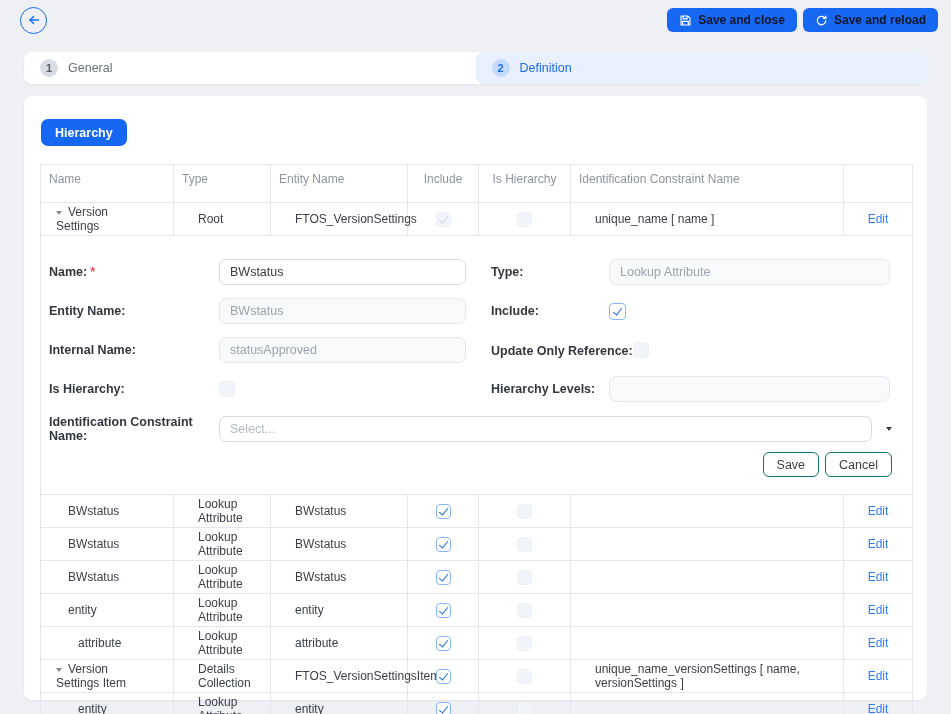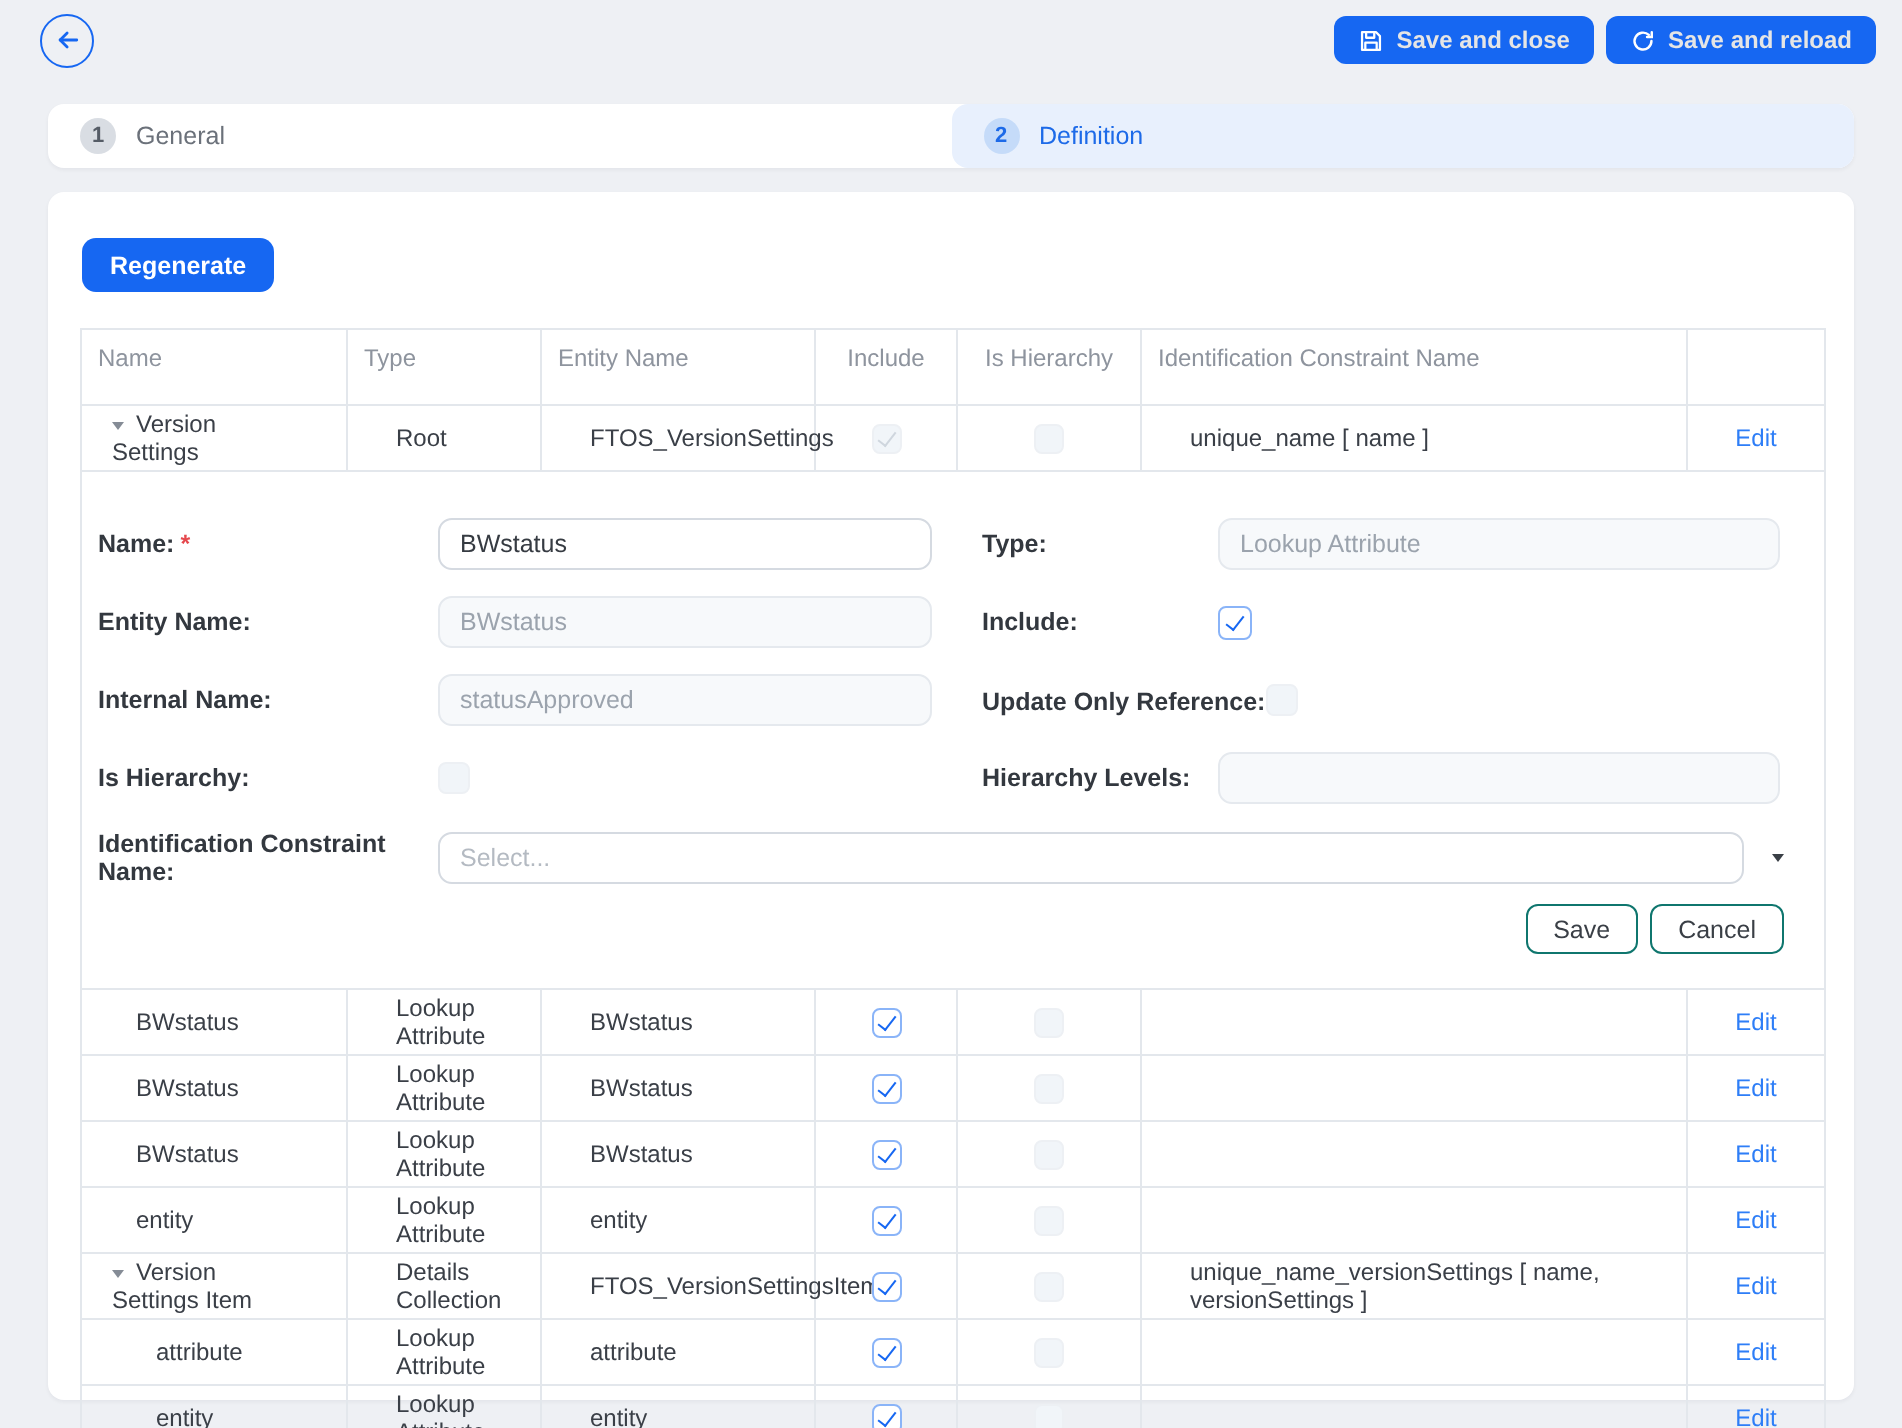--- a/index.html
+++ b/index.html
@@ -13,21 +13,21 @@
   }
   .page { position:absolute; inset:0; }
 
   
   .top-bar { position:absolute; top:6px; left:20px; right:13px; height:28px;
              display:flex; align-items:center; justify-content:space-between; }
   .back-btn { width:27px; height:27px; border-radius:50%; border:1.5px solid #1667f2;
               background:transparent; display:flex; align-items:center; justify-content:center;
               cursor:pointer; }
   .top-actions { display:flex; gap:6px; }
-  .btn-primary { display:flex; align-items:center; gap:6px; background:#1667f2; color:#e5e5e5;
+  .btn-primary { display:flex; align-items:center; gap:6px; background:#1667f2; color:#0f172a;
                  border:none; border-radius:6px; height:24px; padding:0 12px;
                  font-family:"Liberation Sans", sans-serif;
                  font-size:12px; font-weight:700; cursor:pointer; }
 
   
   .step-bar { position:absolute; top:52px; left:24px; width:903px; height:32px;
               background:#fff; border-radius:8px; display:flex;
               box-shadow:0 1px 2px rgba(16,24,40,.05); }
   .step { flex:1; display:flex; align-items:center; gap:10px; padding-left:16px; cursor:pointer; }
   .step-num { width:18px; height:18px; border-radius:50%; font-size:11px; font-weight:600;
@@ -143,21 +143,21 @@
       <span class="step-num">1</span>
       <span class="step-label">General</span>
     </div>
     <div class="step step-active">
       <span class="step-num">2</span>
       <span class="step-label">Definition</span>
     </div>
   </div>
 
   <div class="panel">
-    <button class="regenerate-btn">Regenerate</button>
+    <button class="regenerate-btn">Hierarchy</button>
 
     <table class="def-table">
       <colgroup>
         <col class="col-name">
           <col class="col-type">
           <col class="col-entity">
         <col class="col-include">
           <col class="col-hier">
           <col class="col-constraint">
           <col class="col-action">
@@ -265,35 +265,35 @@
           <tr>
             <td class="name-cell indent-1"><span>entity</span></td>
             <td>Lookup Attribute</td>
             <td>entity</td>
             <td class="center"><span class="cb checked"></span></td>
             <td class="center"><span class="cb disabled"></span></td>
             <td></td>
             <td class="center"><a class="edit-link">Edit</a></td>
           </tr>
           <tr>
+            <td class="name-cell indent-2"><span>attribute</span></td>
+            <td>Lookup Attribute</td>
+            <td>attribute</td>
+            <td class="center"><span class="cb checked"></span></td>
+            <td class="center"><span class="cb disabled"></span></td>
+            <td></td>
+            <td class="center"><a class="edit-link">Edit</a></td>
+          </tr>
+          <tr>
             <td class="name-cell indent-0"><span class="tree-caret"></span><span>Version Settings Item</span></td>
             <td>Details Collection</td>
             <td>FTOS_VersionSettingsItem</td>
             <td class="center"><span class="cb checked"></span></td>
             <td class="center"><span class="cb disabled"></span></td>
             <td>unique_name_versionSettings [ name, versionSettings ]</td>
-            <td class="center"><a class="edit-link">Edit</a></td>
-          </tr>
-          <tr>
-            <td class="name-cell indent-2"><span>attribute</span></td>
-            <td>Lookup Attribute</td>
-            <td>attribute</td>
-            <td class="center"><span class="cb checked"></span></td>
-            <td class="center"><span class="cb disabled"></span></td>
-            <td></td>
             <td class="center"><a class="edit-link">Edit</a></td>
           </tr>
           <tr>
             <td class="name-cell indent-2"><span>entity</span></td>
             <td>Lookup Attribute</td>
             <td>entity</td>
             <td class="center"><span class="cb checked"></span></td>
             <td class="center"><span class="cb disabled"></span></td>
             <td></td>
             <td class="center"><a class="edit-link">Edit</a></td>

